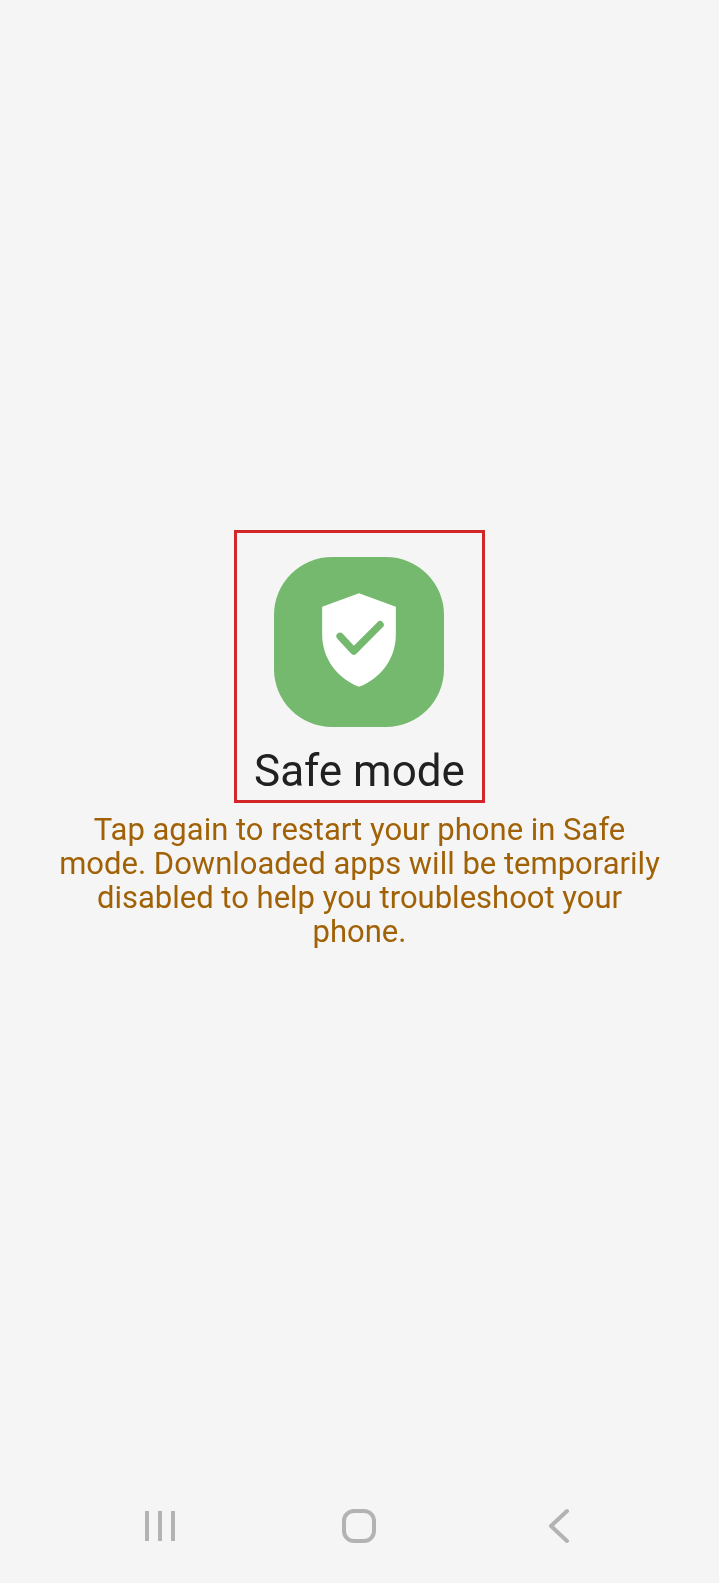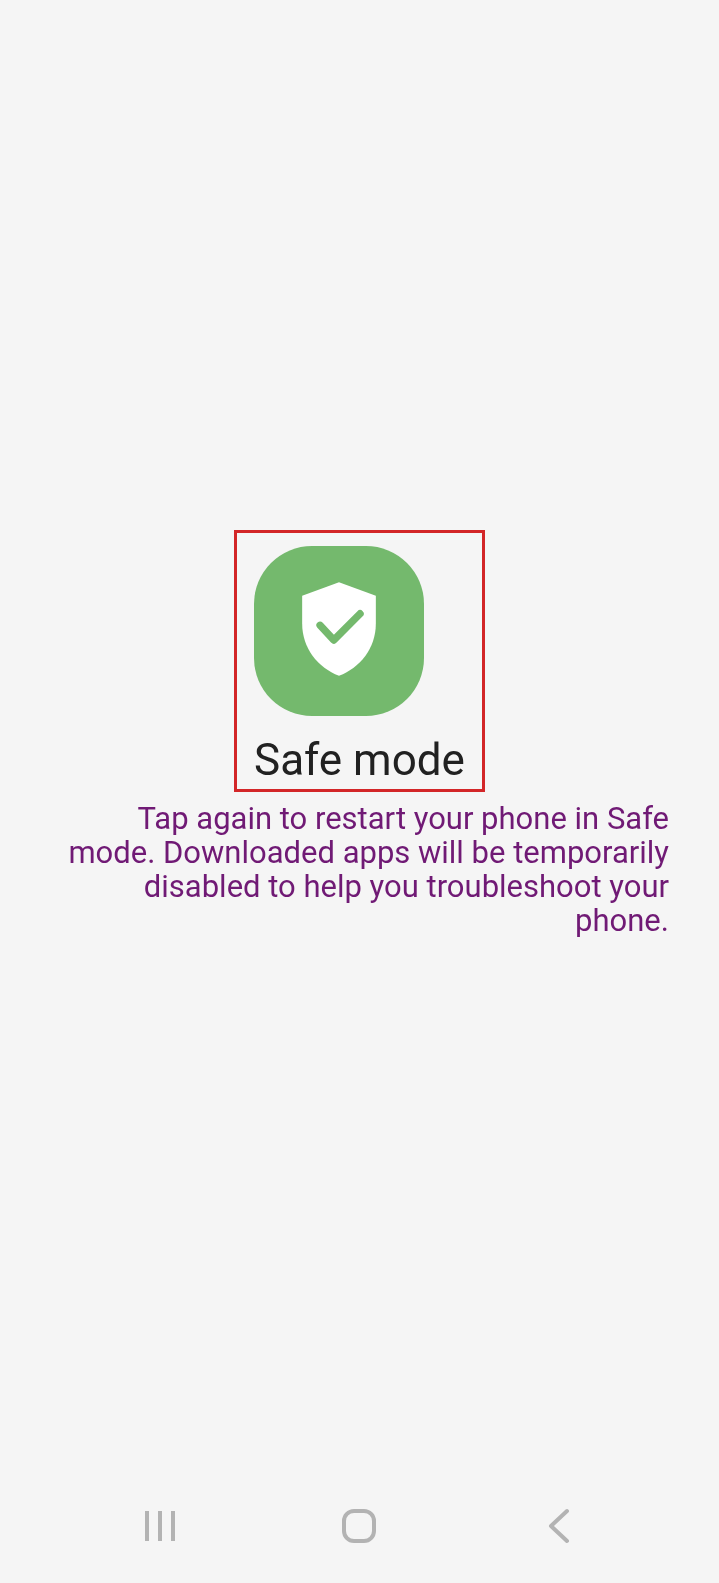--- a/index.html
+++ b/index.html
@@ -19,23 +19,24 @@
       position: absolute;
       top: 530px;
       left: 0;
       width: 100%;
       display: flex;
       flex-direction: column;
       align-items: center;
     }
     .safe-mode-highlight {
       border: 3px solid #d32628;
-      padding: 13px 17px 3px 17px;
+      padding: 24px 17px 3px 17px;
       display: flex;
       flex-direction: column;
+      align-items: center;
     }
     .icon-squircle {
       width: 170px;
       height: 170px;
       background-color: #74b96d;
       border-radius: 58px;
       display: flex;
       align-items: center;
       justify-content: center;
       margin-bottom: 18px;
@@ -45,22 +46,22 @@
       height: 100px;
     }
     .safe-mode-title {
       font-size: 44px;
       color: #212121;
       font-weight: 400;
     }
     .safe-mode-description {
       margin-top: 10px;
       font-size: 31px;
-      color: #701a75;
-      text-align: right;
+      color: #a16207;
+      text-align: center;
       line-height: 1.1;
       padding: 0 50px;
       font-weight: 400;
     }
     .nav-bar {
       position: absolute;
       bottom: 0;
       left: 0;
       width: 100%;
       height: 110px;

